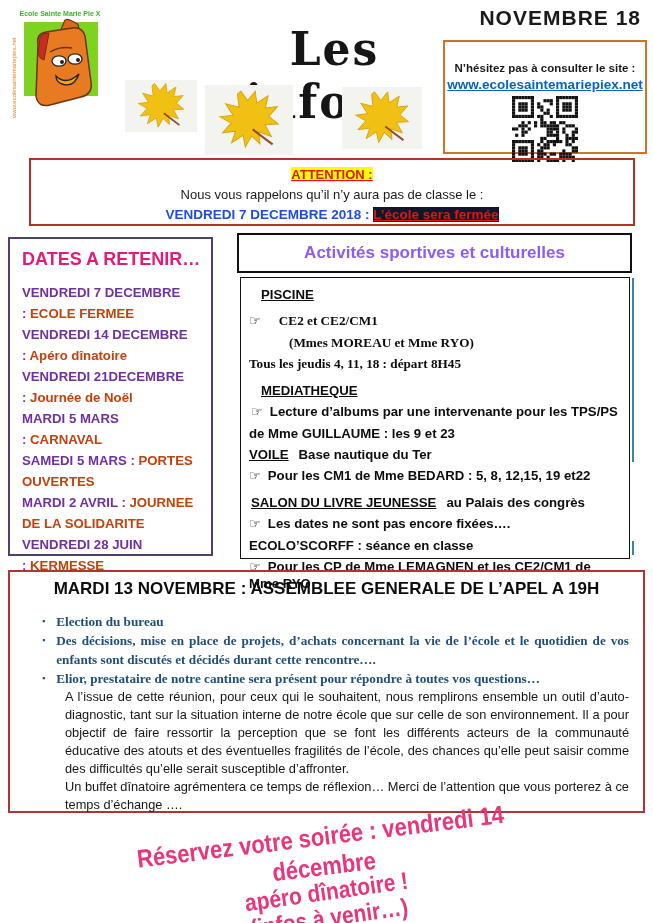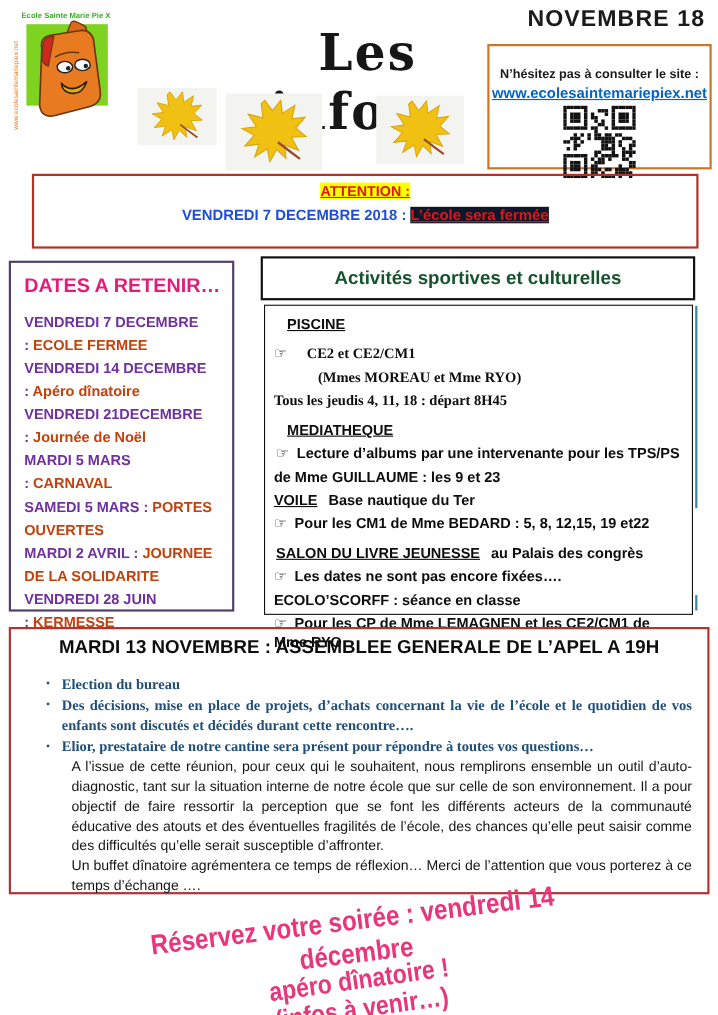--- a/index.html
+++ b/index.html
@@ -41,21 +41,21 @@
         border:2px solid #50406a;box-sizing:border-box;padding:10px 10px 0 12px;}
   .dates-title{font-size:18px;font-weight:bold;color:#e31c79;margin-bottom:12px;}
   .ditem{font-size:13.2px;font-weight:bold;line-height:21px;}
   .dd{color:#7030a0;}
   .dd::after{content:" ";white-space:pre;}
   .de{color:#c2410c;}
 
   
   .act-header{position:absolute;left:237px;top:233px;width:395px;height:40px;
         border:2px solid #111;box-sizing:border-box;display:flex;align-items:center;
-        justify-content:center;font-size:17px;font-weight:bold;color:#14532d;}
+        justify-content:center;font-size:17px;font-weight:bold;color:#8b5cf6;}
   .act-box{position:absolute;left:240px;top:277px;width:390px;height:282px;
         border:1.5px solid #111;box-sizing:border-box;padding:8px 6px 0 8px;font-size:13.2px;}
   .teal-line{position:absolute;left:632px;top:278px;width:0;height:184px;border-left:2px solid #37879e;}
   .teal-tick{position:absolute;left:632px;top:541px;width:0;height:14px;border-left:2px solid #37879e;}
   .act-line{margin:0 0 4px 0;line-height:1.32;color:#0d0d0d;}
   .act-heading{font-weight:bold;padding-left:12px;}
   .u{text-decoration:underline;}
   .serif{font-family:"Liberation Serif",serif;font-weight:bold;}
   .sansb{font-weight:bold;}
   .ind1{padding-left:2px;}
@@ -355,20 +355,21 @@
       </svg>
   </div>
   <div class="leaf leaf-3">
     <svg width="58" height="58" viewBox="0 0 64 64">
         <use href="#maple"></use>
       </svg>
   </div>
 
   <div class="attention">
     <span class="attn-title">ATTENTION :</span>
+    <div class="attn-line1">Nous vous rappelons  qu’il n’y aura pas de classe le :</div>
     <div class="attn-line2">
       <span class="attn-date">VENDREDI 7 DECEMBRE 2018 : </span><span class="attn-hl">L’école sera fermée</span>
     </div>
   </div>
 
   <div class="dates-box">
     <div class="dates-title">DATES A RETENIR…</div>
     <div class="ditem"><span class="dd">VENDREDI 7 DECEMBRE :</span><span class="de">ECOLE FERMEE</span></div>
     <div class="ditem"><span class="dd">VENDREDI 14 DECEMBRE :</span><span class="de">Apéro dînatoire</span></div>
     <div class="ditem"><span class="dd">VENDREDI 21DECEMBRE :</span><span class="de">Journée de Noël</span></div>

